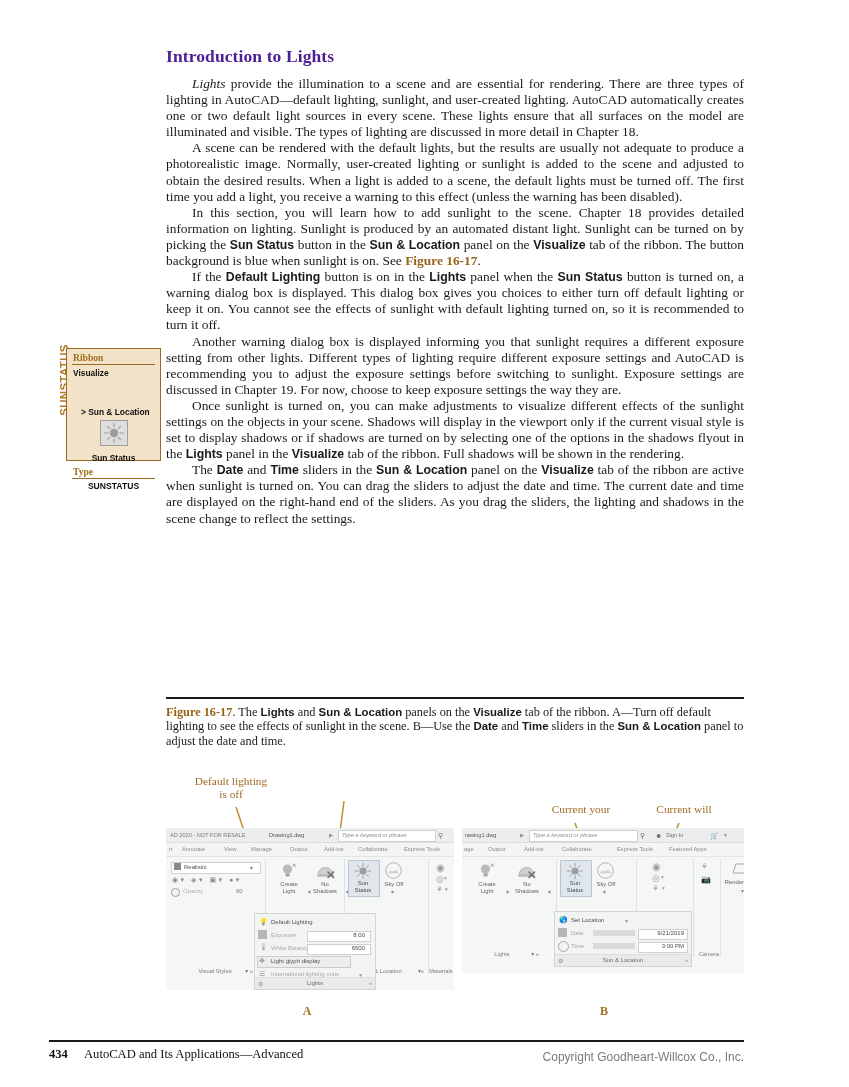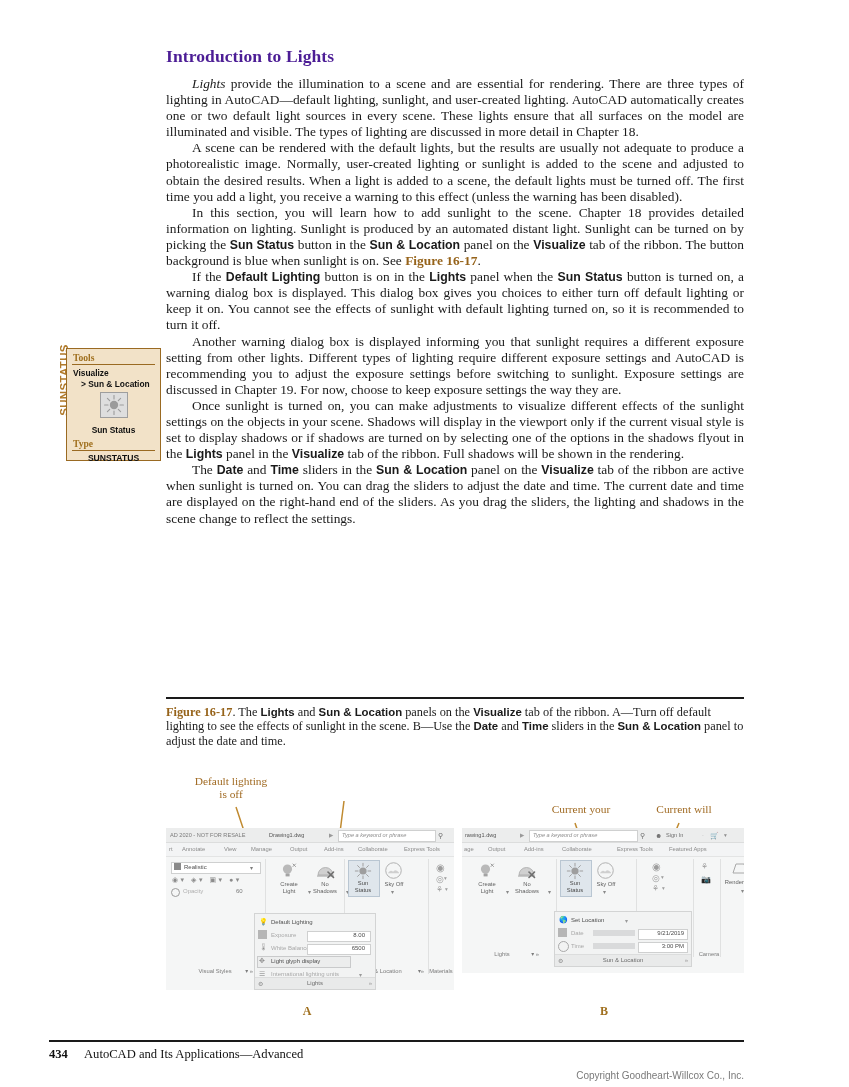--- a/index.html
+++ b/index.html
@@ -44,21 +44,21 @@
     font-family:"Liberation Serif",serif;font-weight:bold;font-size:9.6px;
     color:#a0701f;padding:3px 0 1px 6px;
   }
   #ribbon-box .rule{height:1px;background:#9a6a22;margin:0 5px;}
   #ribbon-box .lvl1{
     font-family:"Liberation Sans",sans-serif;font-weight:bold;font-size:8.4px;
     color:#111;padding:3px 0 0 6px;
   }
   #ribbon-box .lvl2{
     font-family:"Liberation Sans",sans-serif;font-weight:bold;font-size:8.4px;
-    color:#111;padding:1px 0 0 14px;
+    color:#111;padding:1px 0 0 14px;margin-top:28px;
   }
   #ribbon-box .icon-wrap{text-align:center;margin-top:3px;}
   #ribbon-box .icon-box{
     display:inline-block;width:26px;height:24px;background:#dedede;
     border:1px solid #9e9e9e;position:relative;
   }
   #ribbon-box .btn-name{
     font-family:"Liberation Sans",sans-serif;font-weight:bold;font-size:8.4px;
     color:#111;text-align:center;margin-top:3px;
   }
@@ -119,21 +119,21 @@
            font-size:12px;color:#a0701f;text-align:center;width:40px;}
 
   
   #footer-rule{position:absolute;left:49px;top:1040px;width:695px;height:1.6px;background:#1a1a1a;}
   #footer{position:absolute;left:49px;top:1045px;width:695px;height:20px;}
   #pg-num{position:absolute;left:0;top:2px;font-family:"Liberation Serif",serif;
           font-weight:bold;font-size:12.6px;color:#111;}
   #book-title{position:absolute;left:35px;top:2px;font-family:"Liberation Serif",serif;
               font-size:12.6px;color:#111;}
   #copyright{position:absolute;right:0;top:5px;font-family:"Liberation Sans",sans-serif;
-             font-size:10px;color:#7a7a7a;margin-top:20px;}
+             font-size:12px;color:#7a7a7a;}
 </style>
 </head>
 <body>
 
 <div id="page">
 
   <div class="col">
     <h1 class="section-title">Introduction to Lights</h1>
     <div id="paras">
         <p class="body"><span class="it">Lights</span><span> provide the illumination to a scene and are essential for rendering. There are three types of lighting in AutoCAD—default lighting, sunlight, and user-created lighting. AutoCAD automatically creates one or two default light sources in every scene. These lights ensure that all surfaces on the model are illuminated and visible. The types of lighting are discussed in more detail in Chapter 18.</span></p>
@@ -142,21 +142,21 @@
         <p class="body"><span>If the </span><span class="ui">Default Lighting</span><span> button is on in the </span><span class="ui">Lights</span><span> panel when the </span><span class="ui">Sun Status</span><span> button is turned on, a warning dialog box is displayed. This dialog box gives you choices to either turn off default lighting or keep it on. You cannot see the effects of sunlight with default lighting turned on, so it is recommended to turn it off.</span></p>
         <p class="body"><span>Another warning dialog box is displayed informing you that sunlight requires a different exposure setting from other lights. Different types of lighting require different exposure settings and AutoCAD is recommending you to adjust the exposure settings before switching to sunlight. Exposure settings are discussed in Chapter 19. For now, choose to keep exposure settings the way they are.</span></p>
         <p class="body"><span>Once sunlight is turned on, you can make adjustments to visualize different effects of the sunlight settings on the objects in your scene. Shadows will display in the viewport only if the current visual style is set to display shadows or if shadows are turned on by selecting one of the options in the shadows flyout in the </span><span class="ui">Lights</span><span> panel in the </span><span class="ui">Visualize</span><span> tab of the ribbon. Full shadows will be shown in the rendering.</span></p>
         <p class="body"><span>The </span><span class="ui">Date</span><span> and </span><span class="ui">Time</span><span> sliders in the </span><span class="ui">Sun &amp; Location</span><span> panel on the </span><span class="ui">Visualize</span><span> tab of the ribbon are active when sunlight is turned on. You can drag the sliders to adjust the date and time. The current date and time are displayed on the right-hand end of the sliders. As you drag the sliders, the lighting and shadows in the scene change to reflect the settings.</span></p>
       </div>
   </div>
 
   <div id="ribbon-callout">
     <div id="ribbon-vert">SUNSTATUS</div>
     <div id="ribbon-box">
-      <div class="lbl-ribbon">Tools</div>
+      <div class="lbl-ribbon">Ribbon</div>
       <div class="rule"></div>
       <div class="lvl1">Visualize</div>
       <div class="lvl2">&gt; Sun &amp; Location</div>
       <div class="icon-wrap">
         <span class="icon-box">
           <svg class="sunglyph" width="22" height="22" viewBox="0 0 22 22">
             <circle cx="11" cy="11" r="4.2" fill="#9b9b9b"></circle>
             <g stroke="#9b9b9b" stroke-width="1.1" stroke-linecap="round">
               <line x1="11" y1="1.6" x2="11" y2="5"></line>
               <line x1="11" y1="17" x2="11" y2="20.4"></line>

